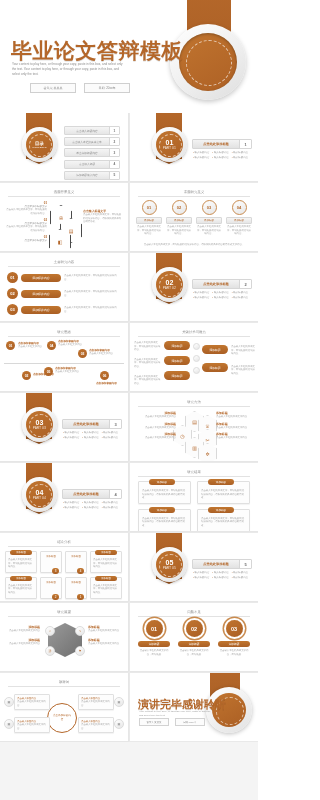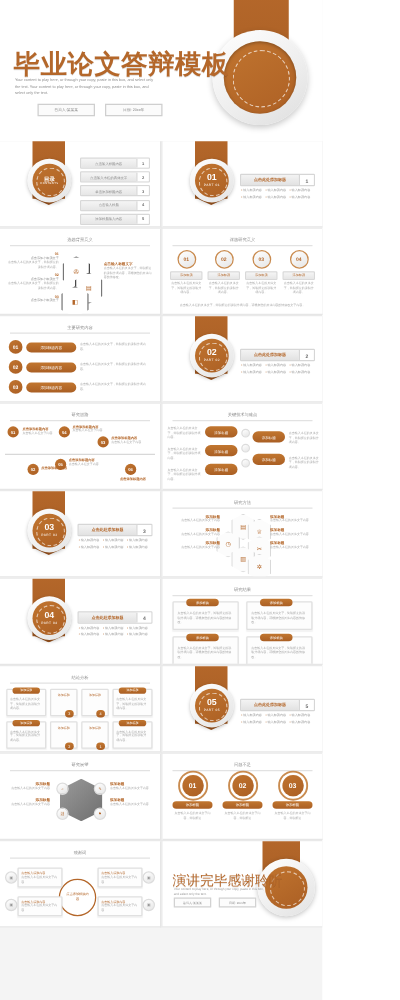--- a/index.html
+++ b/index.html
@@ -145,21 +145,21 @@
   }
   .cl-seal-in{
     position:absolute;left:6px;top:6px;width:34px;height:34px;border-radius:50%;
     background:linear-gradient(150deg,#c0742f,#ab5f24);
   }
   .cl-seal-dash{
     position:absolute;left:4px;top:4px;width:26px;height:26px;border-radius:50%;
     border:1px dashed rgba(255,255,255,.6);
   }
   .cl-title{
-    position:absolute;left:8px;top:24px;font-size:11px;font-weight:normal;color:#b4672a;
+    position:absolute;left:8px;top:24px;font-size:11px;font-weight:bold;color:#b4672a;
     white-space:nowrap;text-shadow:0 1px 0 rgba(0,0,0,.1);
   }
   .cl-sub{position:absolute;left:9px;top:37px;width:74px;font-size:2.5px;color:#9c9c9c;line-height:1.5;}
   .cl-fields{position:absolute;left:9px;top:45px;display:flex;gap:6px;}
   .cl-field{width:28px;height:6px;border:1px solid #d2d2d2;background:#fcfcfc;
     font-size:2.4px;color:#8d8d8d;display:flex;align-items:center;justify-content:center;}
 
   .watermark{
     position:absolute;left:136px;bottom:4px;width:122px;
     font-size:17px;font-weight:bold;color:#c9c9c9;letter-spacing:0px;

